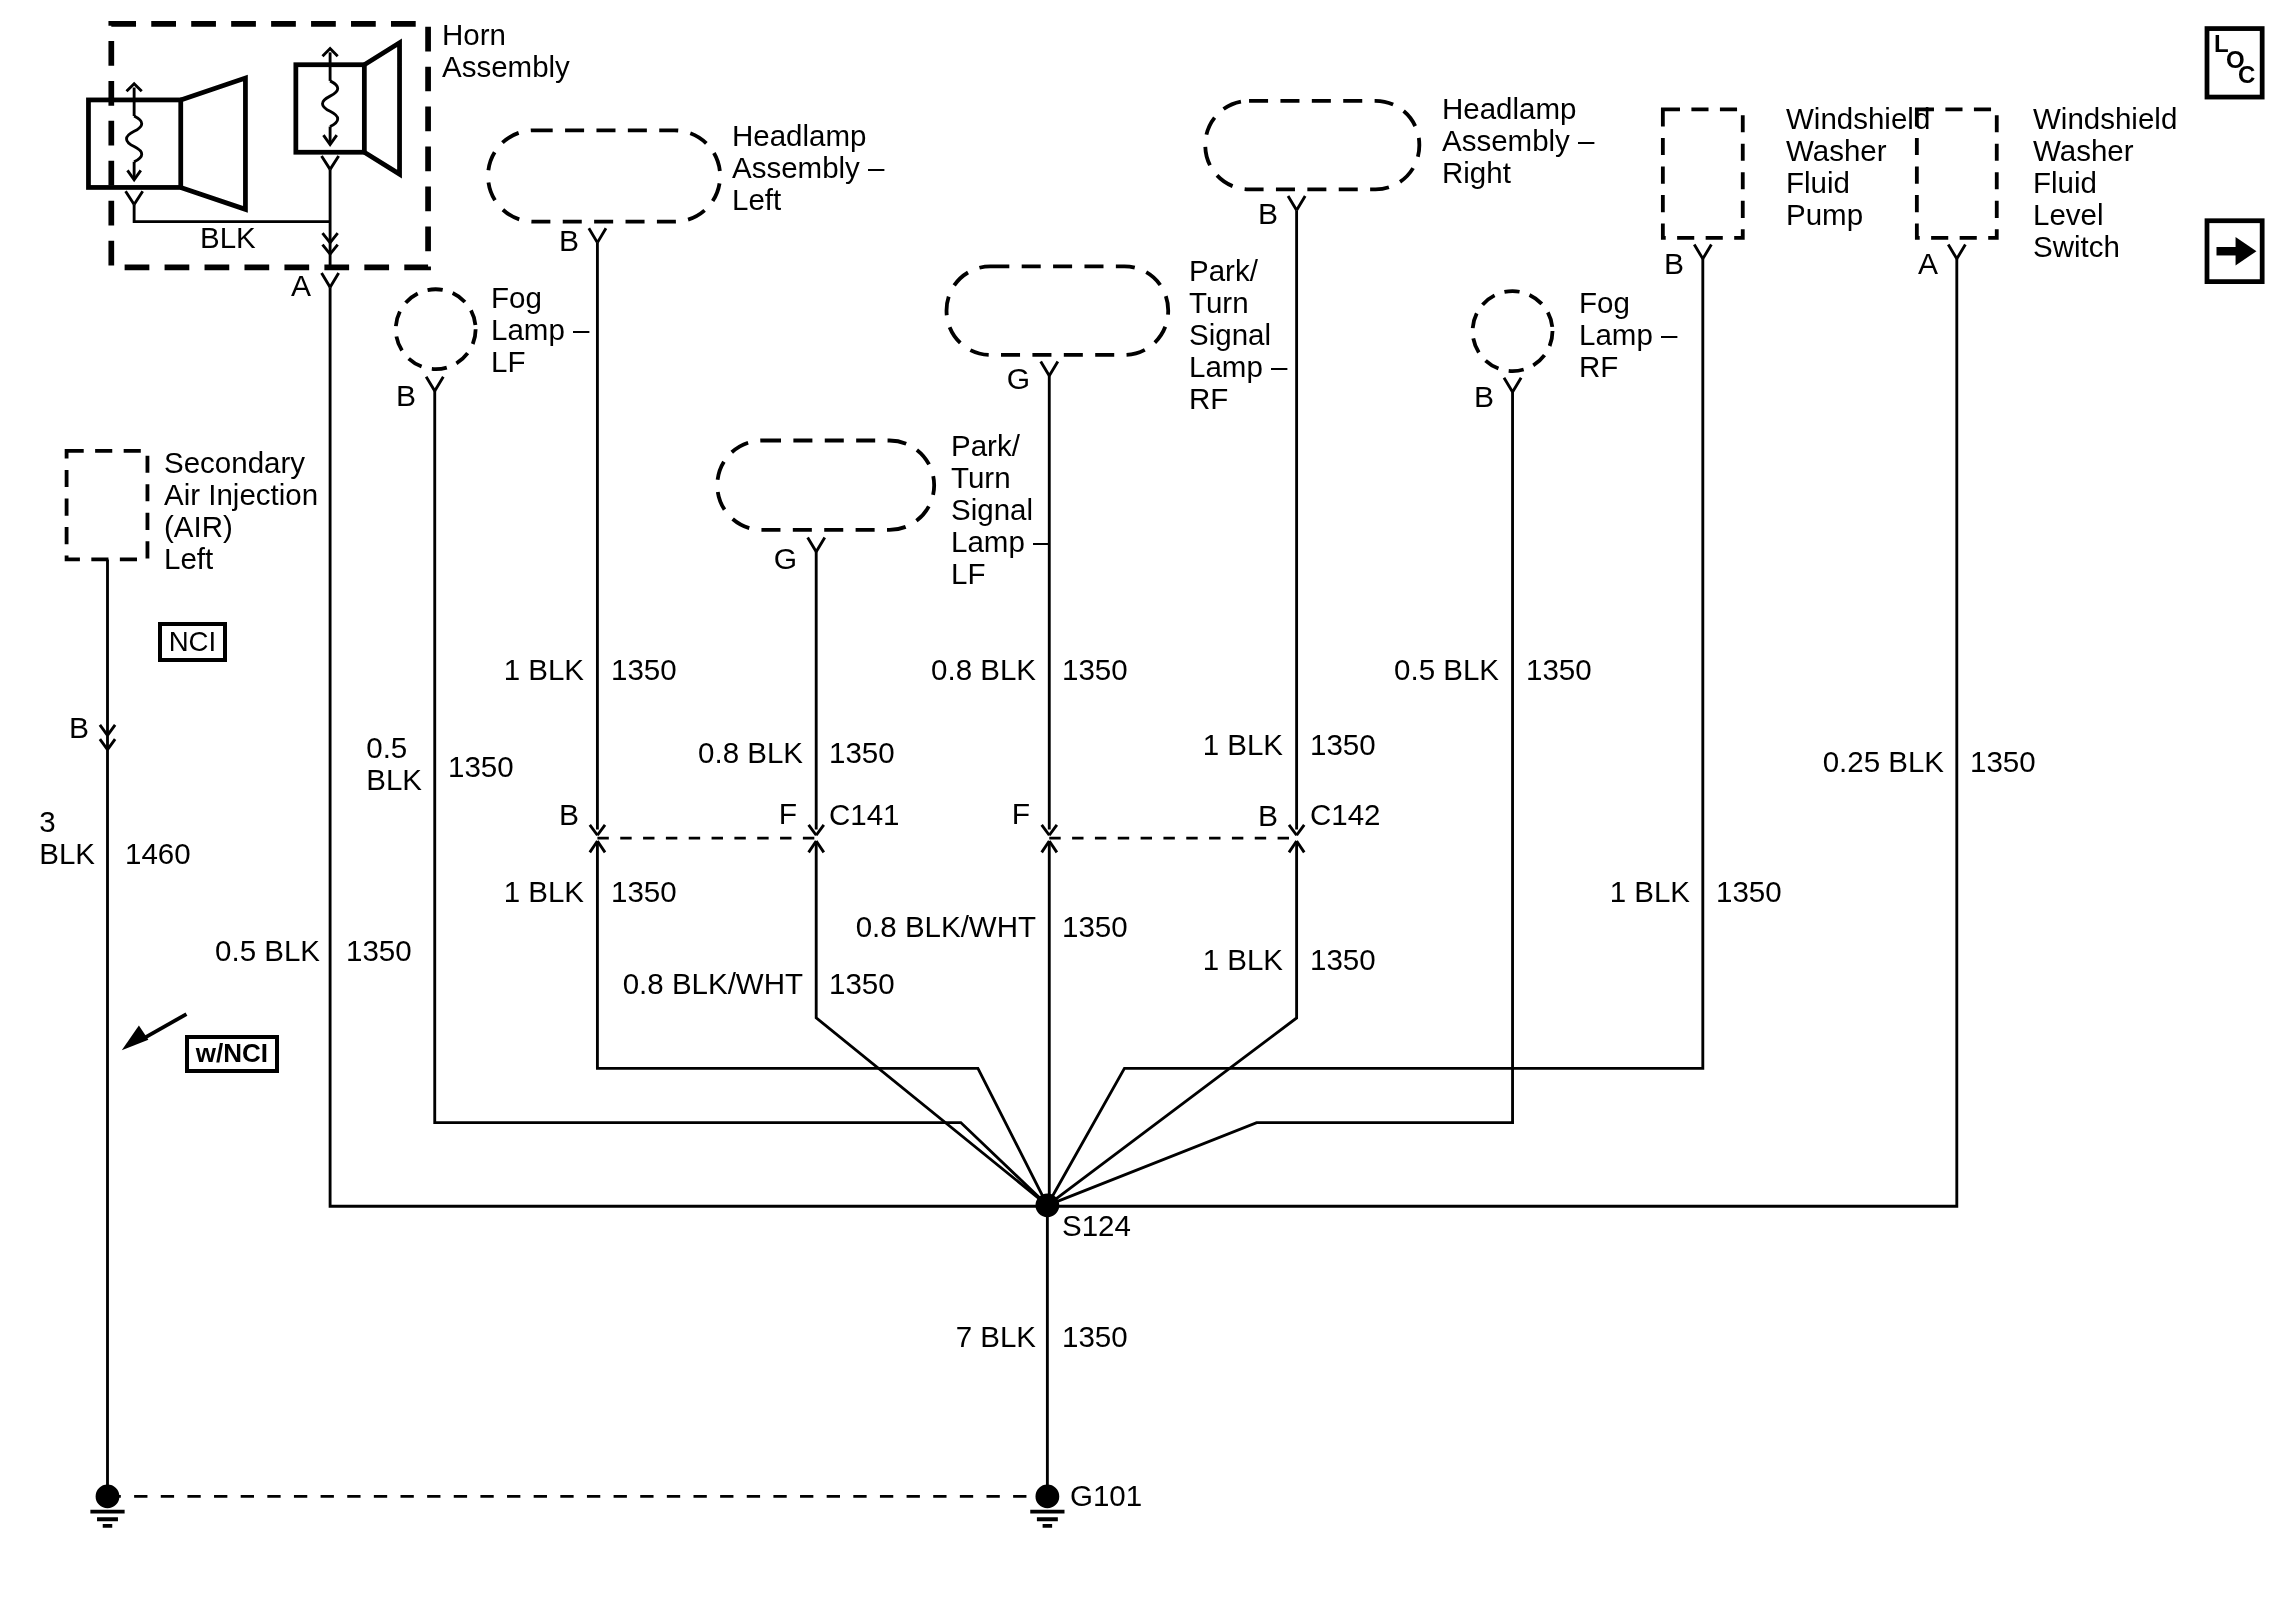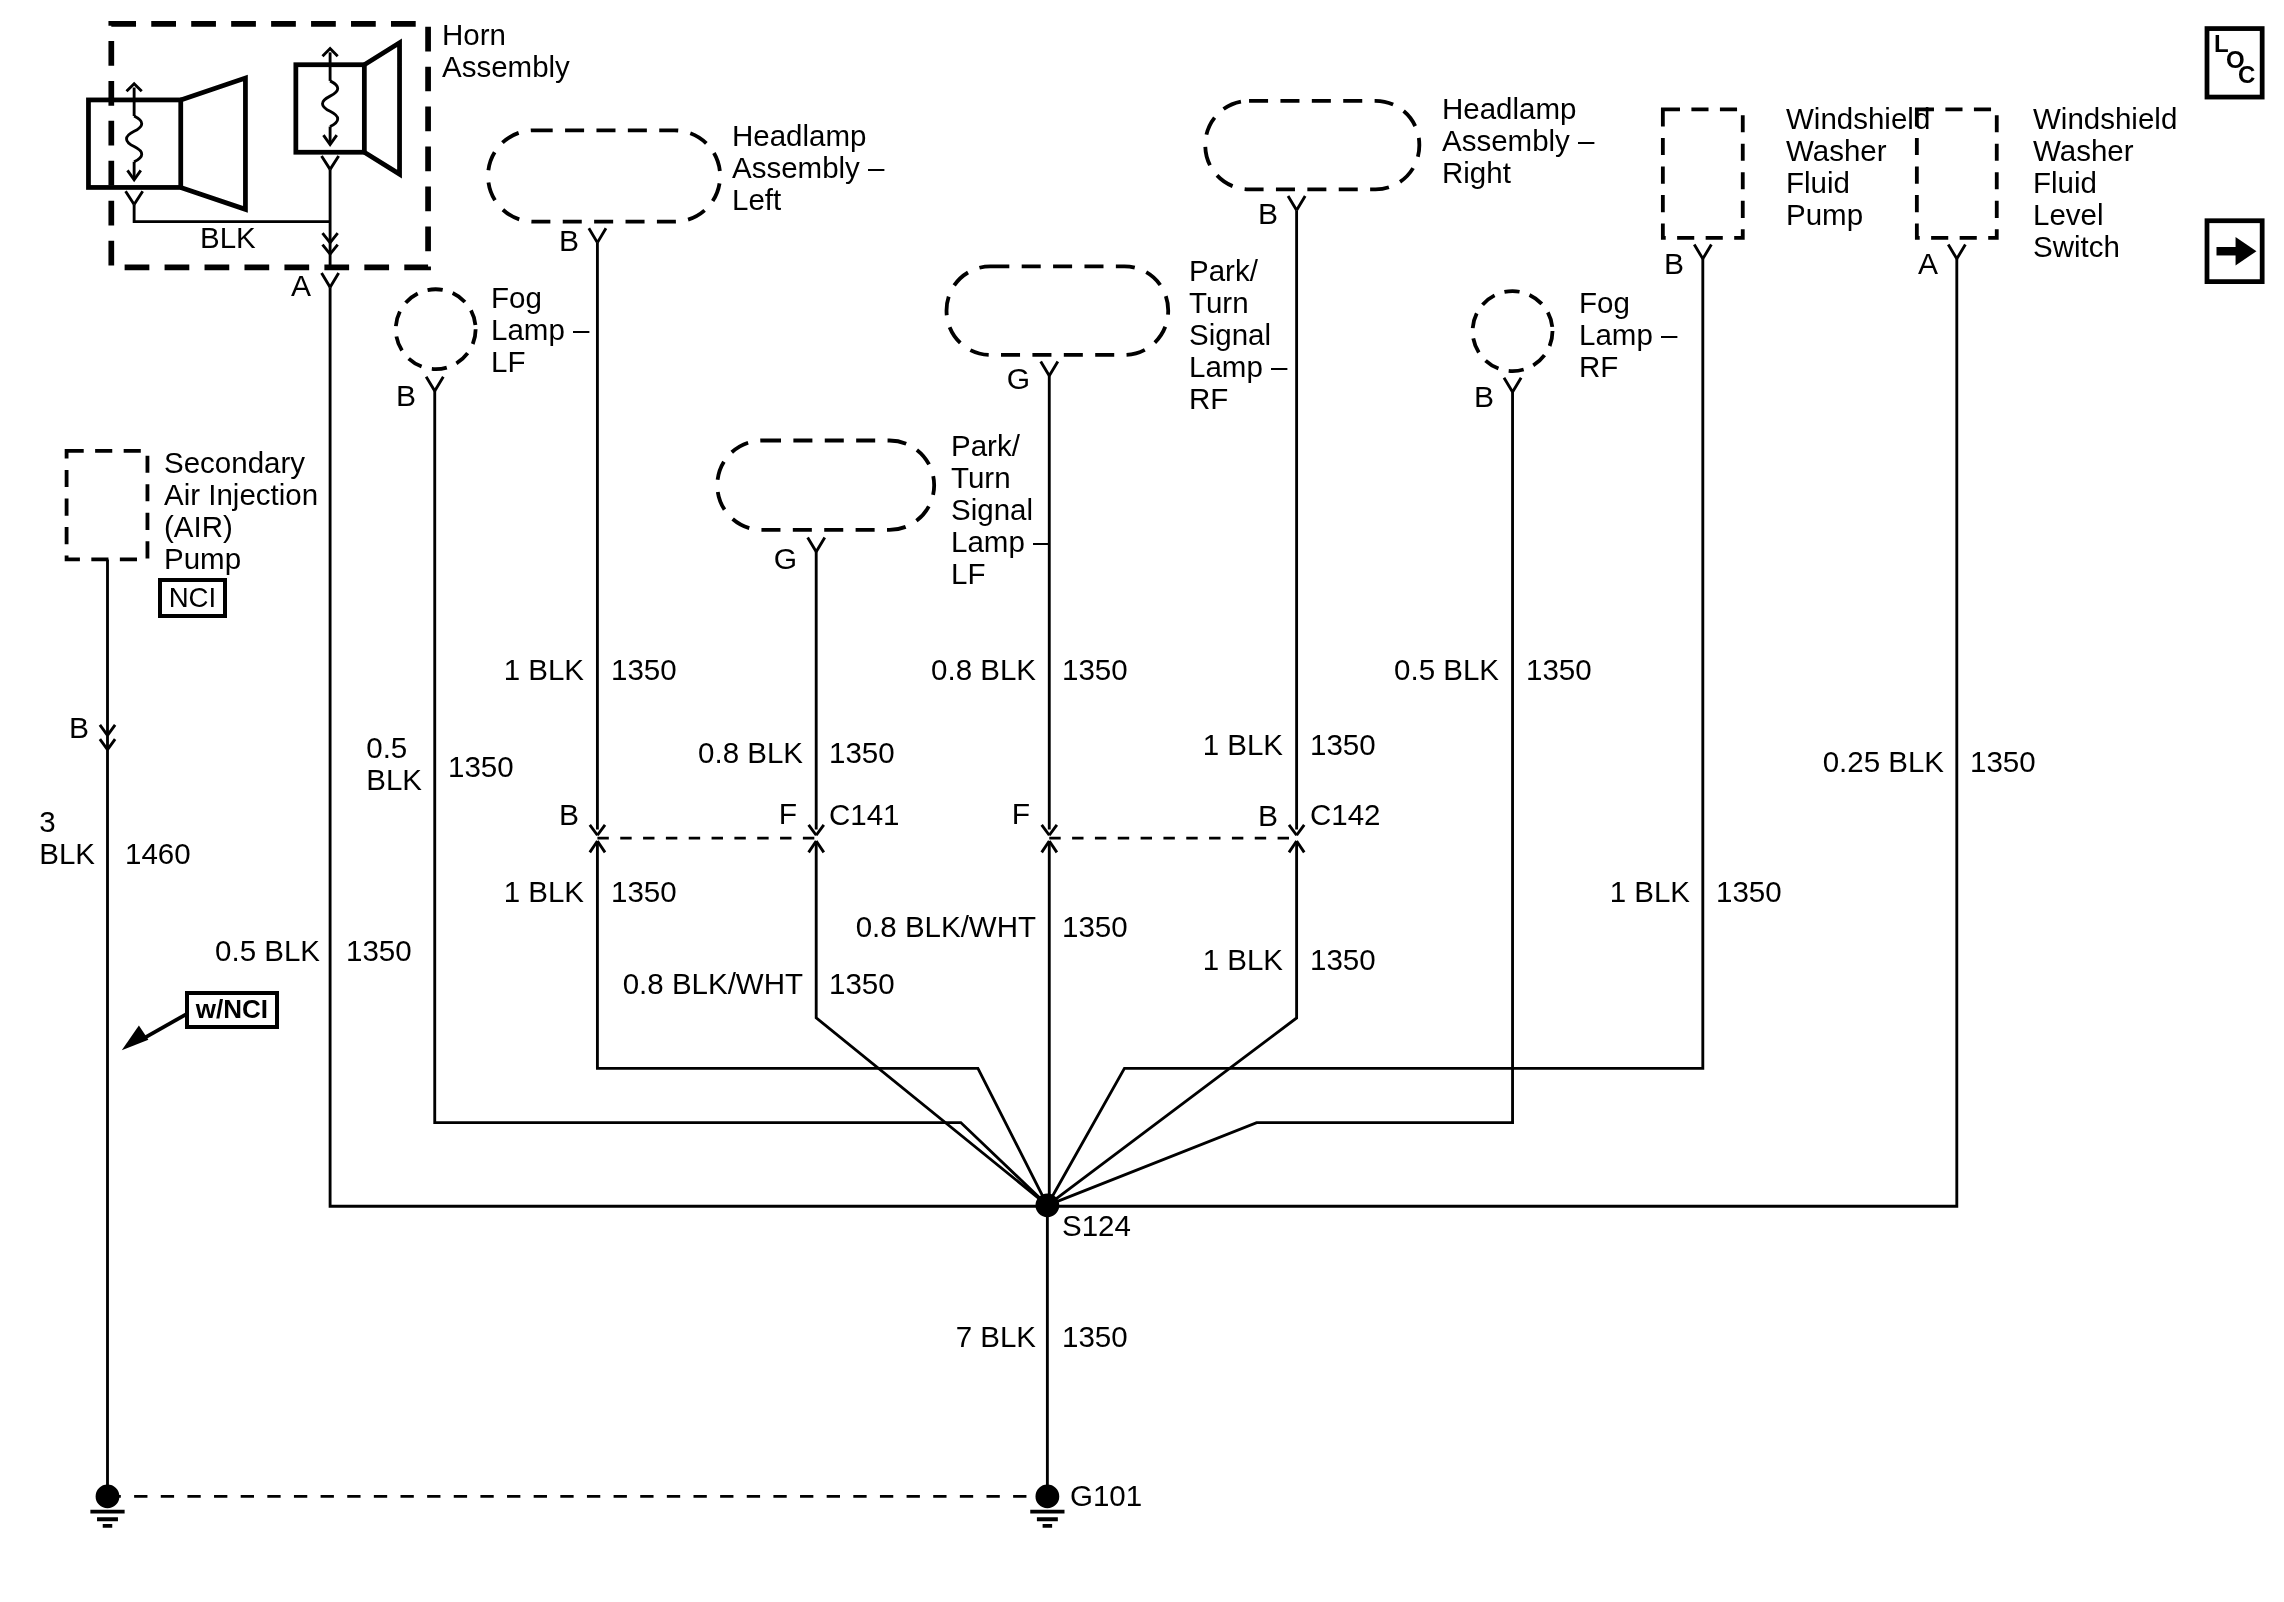--- a/index.html
+++ b/index.html
@@ -3,21 +3,21 @@
 <meta charset="utf-8">
 <style>
   html,body{margin:0;padding:0;background:#fff;}
   #stage{position:relative;width:2285px;height:1603px;background:#fff;overflow:hidden;
          font-family:"Liberation Sans",sans-serif;color:#000;border-radius:29px;}
   svg{position:absolute;left:0;top:0;}
   .t{position:absolute;font-size:29.5px;line-height:32px;white-space:nowrap;}
   .pre{white-space:pre-line;}
   .pin{font-size:30px;}
   .tag{position:absolute;border:4.8px solid #000;padding:0 6.7px;font-size:27.6px;line-height:32px;
-       background:#fff;white-space:nowrap;}
+       background:#fff;white-space:nowrap;margin-top:44px;}
   .tagbold{font-weight:bold;font-size:26px;line-height:29.5px;border-width:4.8px;}
   .locletter{position:absolute;font-size:24px;line-height:24px;font-weight:bold;}
 </style>
 </head>
 <body>
 
 <div id="stage">
 
 <svg width="2285" height="1603" viewBox="0 0 2402 1685" fill="none" stroke="#000" stroke-width="3">
 
@@ -196,21 +196,21 @@
 Fluid
 Pump</div>
 <div class="t pre" style="left:2033px;top:103px;">Windshield
 Washer
 Fluid
 Level
 Switch</div>
 <div class="t pre" style="left:164px;top:447px;">Secondary
 Air Injection
 (AIR)
-Pump</div>
+Left</div>
 <div class="tag" style="left:158px;top:578px;">NCI</div>
 <div class="tag tagbold" style="left:185px;top:991px;">w/NCI</div>
 
 <div class="t pin" style="right:1974px;top:270px;">A</div>
 <div class="t pin" style="right:1869px;top:380px;">B</div>
 <div class="t pin" style="right:1706px;top:225px;">B</div>
 <div class="t pin" style="right:1488px;top:543px;">G</div>
 <div class="t pin" style="right:1255px;top:363px;">G</div>
 <div class="t pin" style="right:1007px;top:198px;">B</div>
 <div class="t pin" style="right:791px;top:381px;">B</div>

